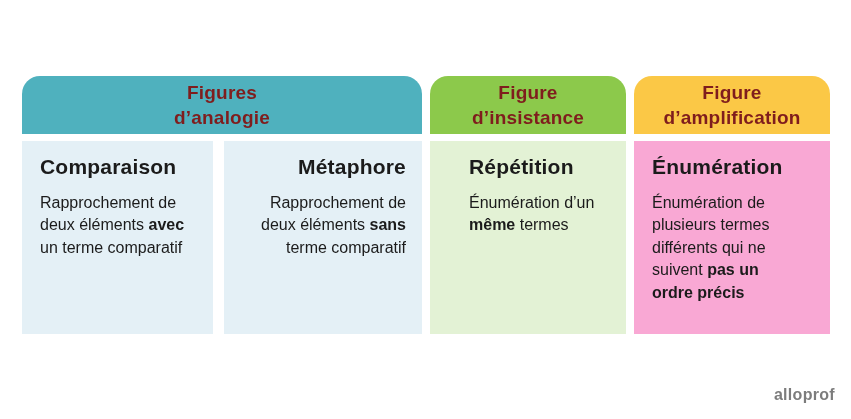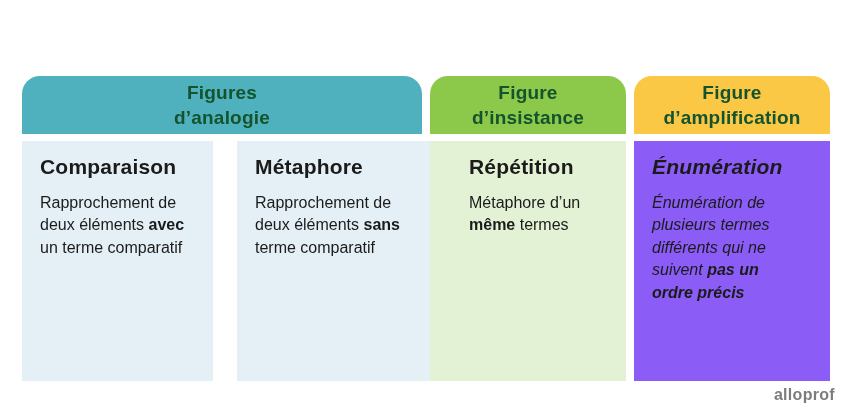--- a/index.html
+++ b/index.html
@@ -19,40 +19,40 @@
     position: absolute;
     top: 76px;
     height: 58px;
     border-radius: 18px 18px 0 0;
     display: flex;
     align-items: center;
     justify-content: center;
     text-align: center;
   }
   .header-label {
-    color: #14532d;
+    color: #7f1d1d;
     font-weight: 700;
     font-size: 19px;
     line-height: 1.32;
     white-space: pre-line;
     letter-spacing: 0.2px;
   }
   .hdr-analogie      { left: 22px;  width: 400px; }
   .hdr-insistance    { left: 430px; width: 196px; }
   .hdr-amplification { left: 634px; width: 196px; }
 
   .panel {
     position: absolute;
     top: 141px;
-    height: 240px;
+    height: 193px;
     box-sizing: border-box;
     padding: 14px 16px 0 18px;
   }
   .panel-1 { left: 22px;  width: 191px; }
-  .panel-2 { left: 237px; width: 198px; }
+  .panel-2 { left: 224px; width: 198px; text-align: right; }
   .panel-3 { left: 430px; width: 196px; }
   .panel-4 { left: 634px; width: 196px; }
 
   .panel-title {
     margin: 0;
     color: #1b1b1b;
     font-size: 21px;
     font-weight: 700;
     letter-spacing: 0.2px;
   }
@@ -103,25 +103,25 @@
 
   <div class="panel panel-2" style="background-color: rgb(228, 240, 246);">
     <h2 class="panel-title">Métaphore</h2>
     <p class="panel-desc"><span>Rapprochement de
 deux éléments </span><b>sans</b><span>
 terme comparatif</span></p>
   </div>
 
   <div class="panel panel-3" style="background-color: rgb(227, 242, 213); padding-left: 39px;">
     <h2 class="panel-title">Répétition</h2>
-    <p class="panel-desc"><span>Métaphore d’un
+    <p class="panel-desc"><span>Énumération d’un
 </span><b>même</b><span> termes</span></p>
   </div>
 
-  <div class="panel panel-4" style="background-color: #8b5cf6; font-style: italic;">
+  <div class="panel panel-4" style="background-color: #f9a8d4;">
     <h2 class="panel-title">Énumération</h2>
     <p class="panel-desc"><span>Énumération de
 plusieurs termes
 différents qui ne
 suivent </span><b>pas un
 ordre précis</b></p>
   </div>
 
   <div class="watermark" style="color: rgb(124, 124, 124);">alloprof</div>
 

